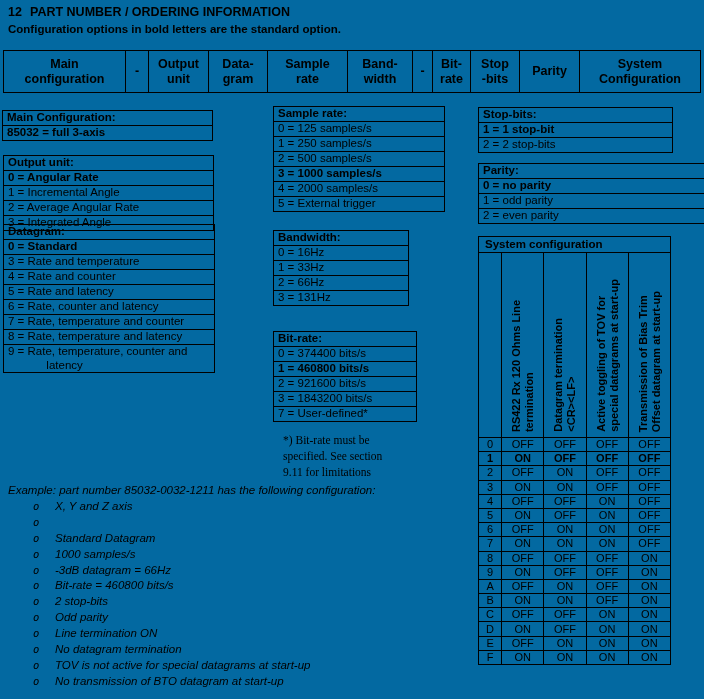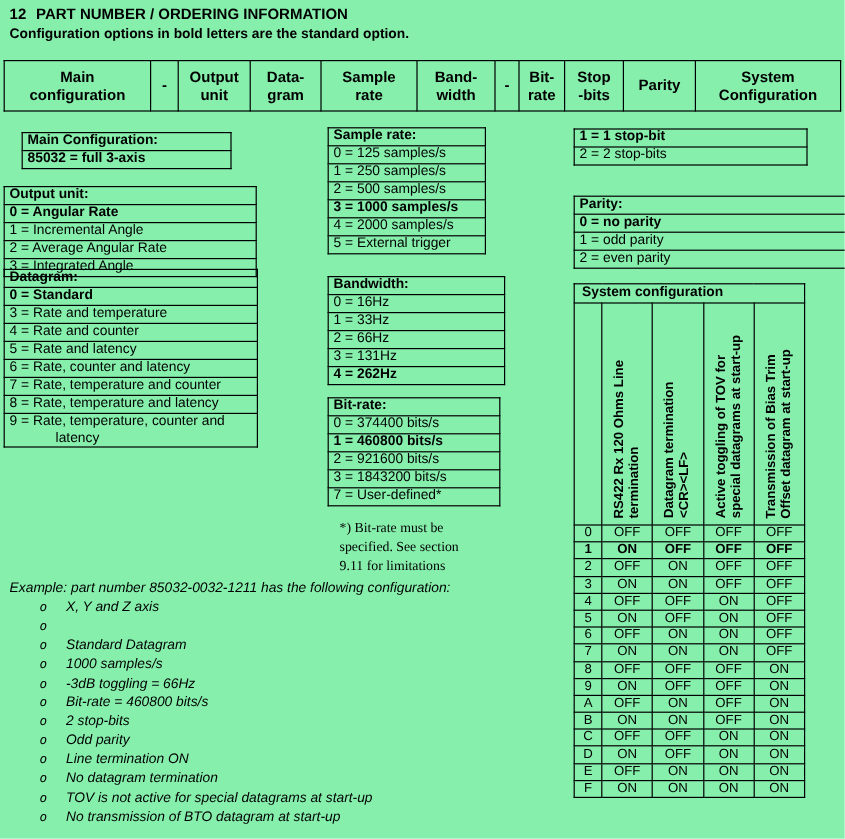--- a/index.html
+++ b/index.html
@@ -1,17 +1,17 @@
 <!DOCTYPE html>
 <html><head>
 <meta charset="utf-8">
 <style>
   html,body { margin:0; padding:0; background:#fff; }
   .page {
-    position:relative; width:704px; height:699px; background:#86efac;
+    position:relative; width:704px; height:699px; background:#0369a1;
     font-family:"Liberation Sans", sans-serif; color:#000; font-size:11.5px;
     overflow:hidden;
   }
   .doc-title { position:absolute; left:8px; top:5px; font-size:12.5px; font-weight:bold; }
   .doc-title .num { display:inline-block; min-width:22px; }
   .subtitle { position:absolute; left:8px; top:23px; font-size:11.5px;font-weight:bold; }
 
   table { border-collapse:collapse; }
   td { padding:0; }
 
@@ -23,25 +23,25 @@
   }
 
   
   .opt { position:absolute; }
   .opt td {
     border:1.5px solid #000; height:14px; line-height:13.5px;
     padding:0 4px; vertical-align:middle; white-space:pre-wrap; font-size:11.5px;
   }
   .b { font-weight:bold; }
 
-  #tbl-mainconf { left:18px;   top:110px; width:175px; }
+  #tbl-mainconf { left:2px;   top:110px; width:211px; }
   #tbl-output   { left:3px;   top:155px; width:211px; }
   #tbl-datagram { left:3px;   top:224px; width:212px; }
-  #tbl-sample   { left:273px; top:106px; width:132px; }
-  #tbl-bandwidth{ left:273px; top:230px; width:148px; }
+  #tbl-sample   { left:273px; top:106px; width:172px; }
+  #tbl-bandwidth{ left:273px; top:230px; width:136px; }
   #tbl-bitrate  { left:273px; top:331px; width:144px; }
   #tbl-stop     { left:478px; top:107px; width:195px; }
   #tbl-parity   { left:478px; top:163px; width:231px; }
 
   .footnote { position:absolute; left:283px; top:432px; white-space:pre-line; line-height:16px;font-family:Liberation Serif, serif; }
 
   
   #tbl-sys { position:absolute; left:478px; top:236px; width:193px; table-layout:fixed; }
   #tbl-sys td { border:1.5px solid #000; text-align:center; height:13.2px; line-height:13px; padding:0 1px; font-size:11px; }
   #tbl-sys td.title { text-align:left; padding:0 6px; font-weight:bold; font-size:11.5px; height:15px; }
@@ -210,23 +210,20 @@
         </tr>
     <tr>
           <td>1 = 33Hz</td>
         </tr>
     <tr>
           <td>2 = 66Hz</td>
         </tr>
     <tr>
           <td>3 = 131Hz</td>
         </tr>
-    <tr>
-          <td class="b">4 = 262Hz</td>
-        </tr>
   </tbody>
     </table>
 
   <table class="opt" id="tbl-bitrate">
     <tbody>
         <tr>
           <td class="b">Bit-rate:</td>
         </tr>
     <tr>
           <td>0 = 374400 bits/s</td>
@@ -245,20 +242,23 @@
         </tr>
   </tbody>
     </table>
 
   <div class="footnote">*) Bit-rate must be
 specified. See section
 9.11 for limitations</div>
 
   <table class="opt" id="tbl-stop">
     <tbody>
+        <tr>
+          <td class="b">Stop-bits:</td>
+        </tr>
     <tr>
           <td class="b">1 = 1 stop-bit</td>
         </tr>
     <tr>
           <td>2 = 2 stop-bits</td>
         </tr>
   </tbody>
     </table>
 
   <table class="opt" id="tbl-parity">
@@ -437,21 +437,21 @@
       <div class="bullet">
           <span class="mark">o</span>
           <span class="txt">Standard Datagram</span>
         </div>
       <div class="bullet">
           <span class="mark">o</span>
           <span class="txt">1000 samples/s</span>
         </div>
       <div class="bullet">
           <span class="mark">o</span>
-          <span class="txt">-3dB toggling = 66Hz</span>
+          <span class="txt">-3dB datagram = 66Hz</span>
         </div>
       <div class="bullet">
           <span class="mark">o</span>
           <span class="txt">Bit-rate = 460800 bits/s</span>
         </div>
       <div class="bullet">
           <span class="mark">o</span>
           <span class="txt">2 stop-bits</span>
         </div>
       <div class="bullet">

